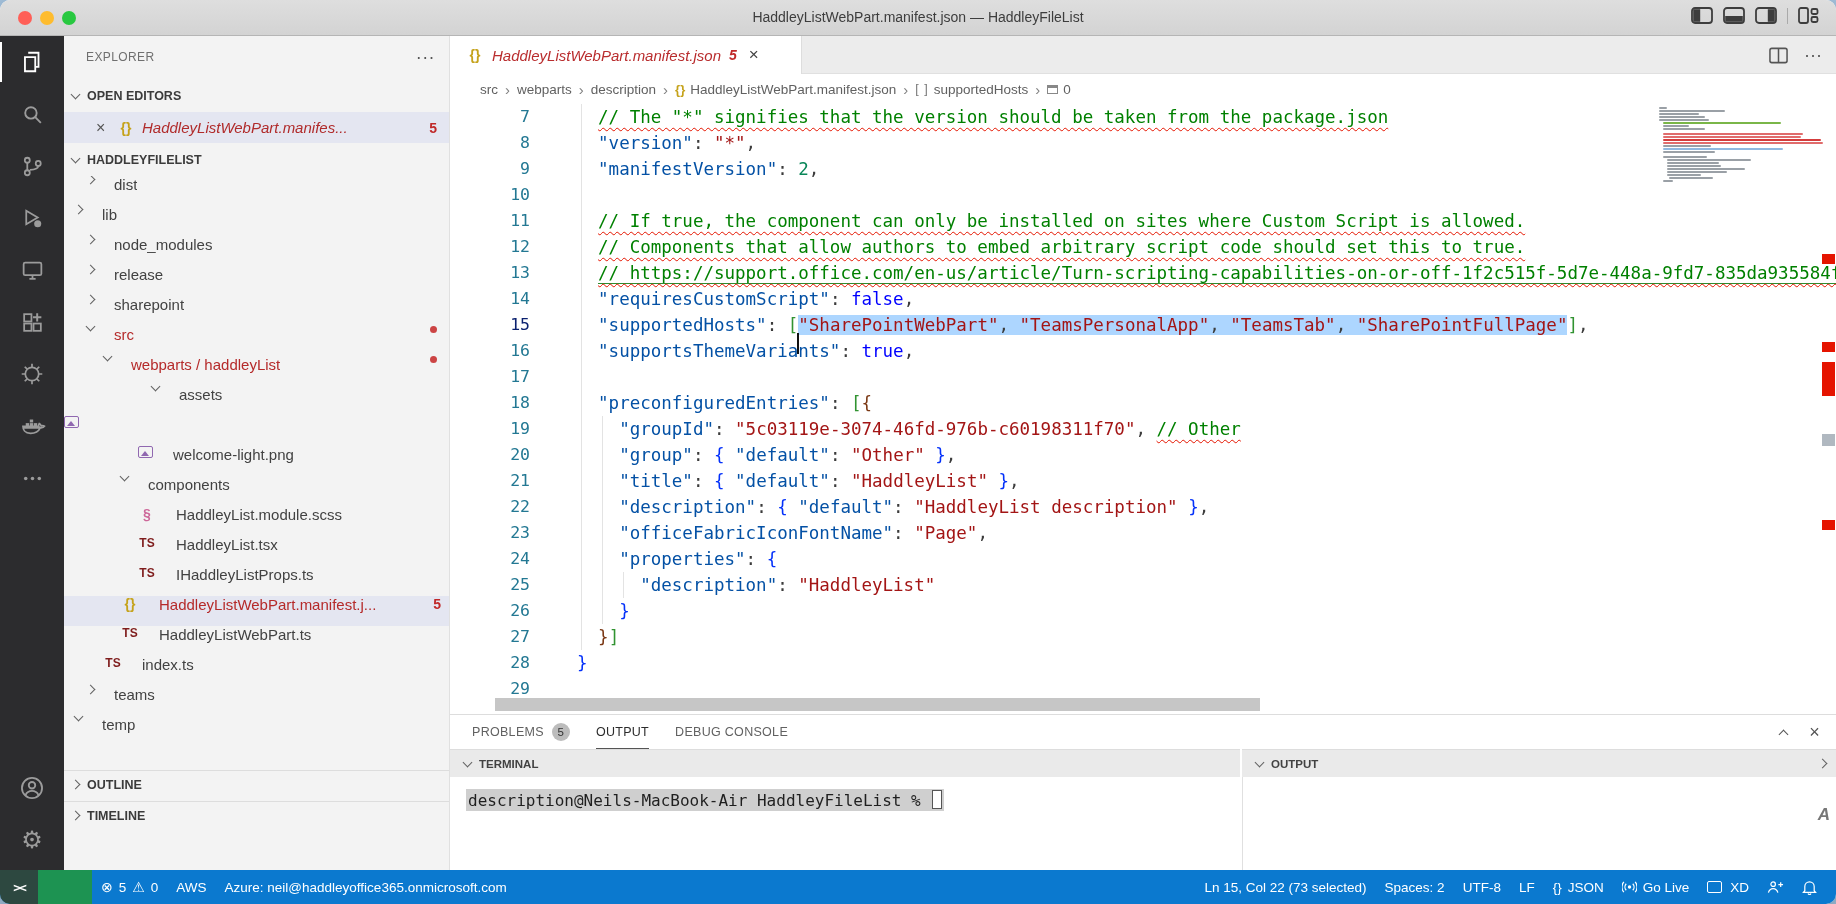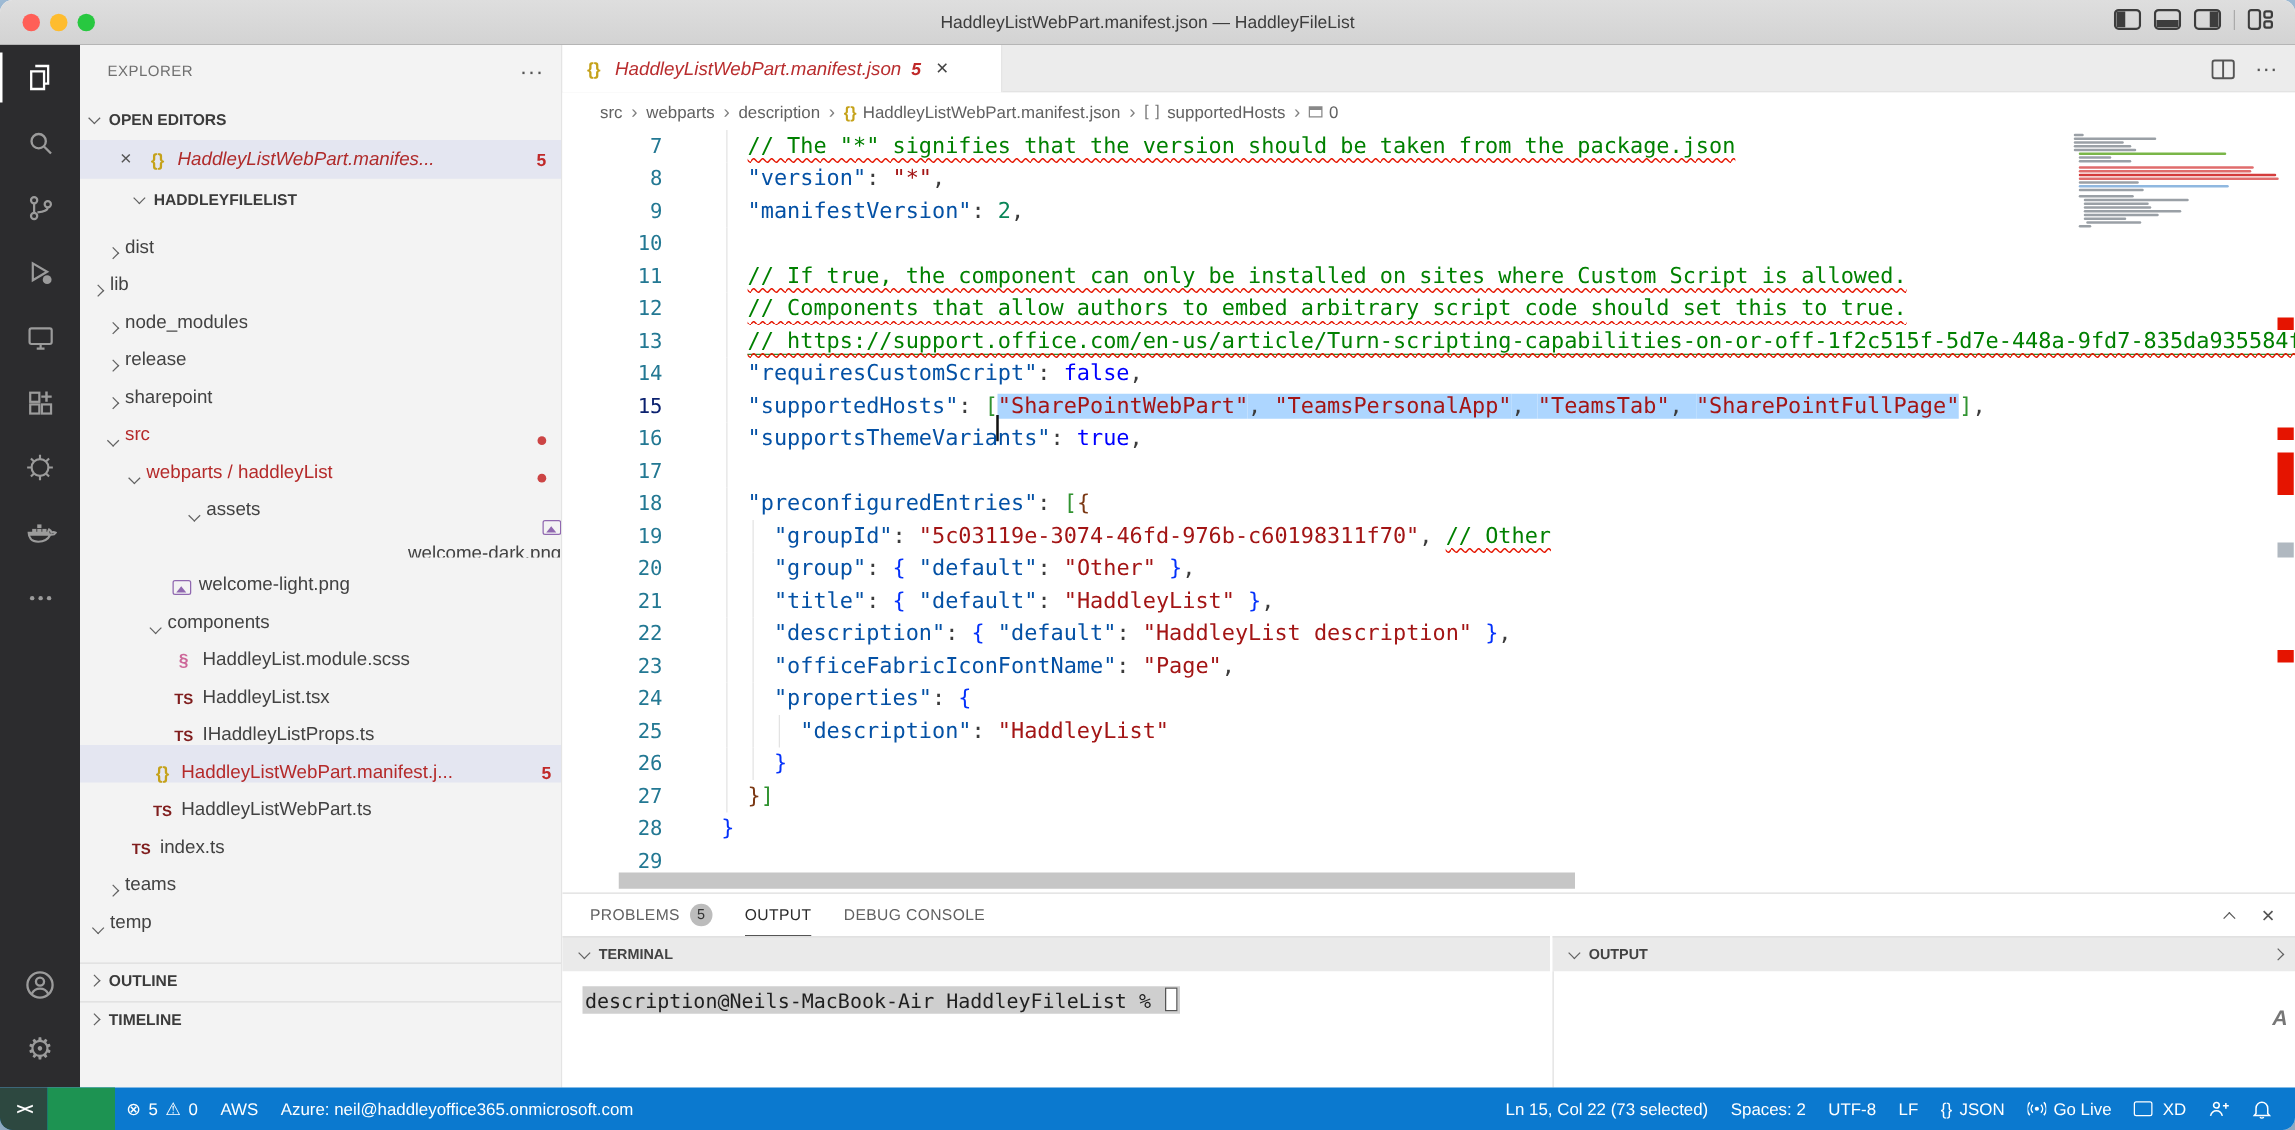--- a/index.html
+++ b/index.html
@@ -29,23 +29,23 @@
   
   #sidebar { width:386px; flex:none; background:#f3f3f3; position:relative; overflow:hidden; border-right:1px solid #e0e0e0; font-size:15px; color:#424242; }
   #sb-title { position:absolute; top:0; left:0; right:0; height:42px; line-height:42px; padding-left:22px; font-size:12px; letter-spacing:.4px; color:#6f6f6f; }
   #sb-title .dots { position:absolute; right:14px; top:0; font-size:18px; color:#555; cursor:pointer; }
   .sb-sect { height:28px; display:flex; align-items:center; gap:8px; padding-left:8px; font-size:12.5px; font-weight:bold; color:#3b3b3b; }
   #sect-open { position:absolute; top:46px; left:0; right:0; }
   .oe-item { position:absolute; top:76px; left:0; right:0; height:31px; background:#e4e6f1; display:flex; align-items:center; gap:7px; padding-left:32px; }
   .oe-close { color:#555; font-size:16px; width:14px; }
   .oe-name { font-style:italic; color:#b02b2b; white-space:nowrap; overflow:hidden; flex:1; }
   .oe-badge { color:#c02929; font-weight:bold; padding-right:12px; font-size:14px; }
-  #sect-proj { position:absolute; top:110px; left:0; right:0;margin-left:36px; }
+  #sect-proj { position:absolute; top:110px; left:0; right:0; }
   #tree { position:absolute; top:140px; left:0; right:0; height:594px; overflow:hidden; }
-  .trow { height:30px; display:flex; align-items:flex-end; gap:6px; white-space:nowrap; position:relative; }
+  .trow { height:30px; display:flex; align-items:flex-start; gap:20px; white-space:nowrap; position:relative; }
   .trow.sel { background:#e4e6f1; }
   .trow .lbl { overflow:hidden; text-overflow:clip; }
   .trow.err .lbl { color:#b52a2a; }
   .t-badge { position:absolute; right:8px; color:#c02929; font-weight:bold; font-size:14px; }
   .t-dot { position:absolute; right:12px; width:7px; height:7px; border-radius:50%; background:#c44; }
   .chev { width:7px; height:7px; border-right:1.6px solid #616161; border-bottom:1.6px solid #616161; flex:none; }
   .chev.open { transform:rotate(45deg); margin-top:-3px; }
   .chev.closed { transform:rotate(-45deg); }
   .fi { flex:none; width:18px; text-align:center; font-size:11px; font-weight:bold; }
   .fi.ts { color:#7f1d1d; font-size:12px; }

